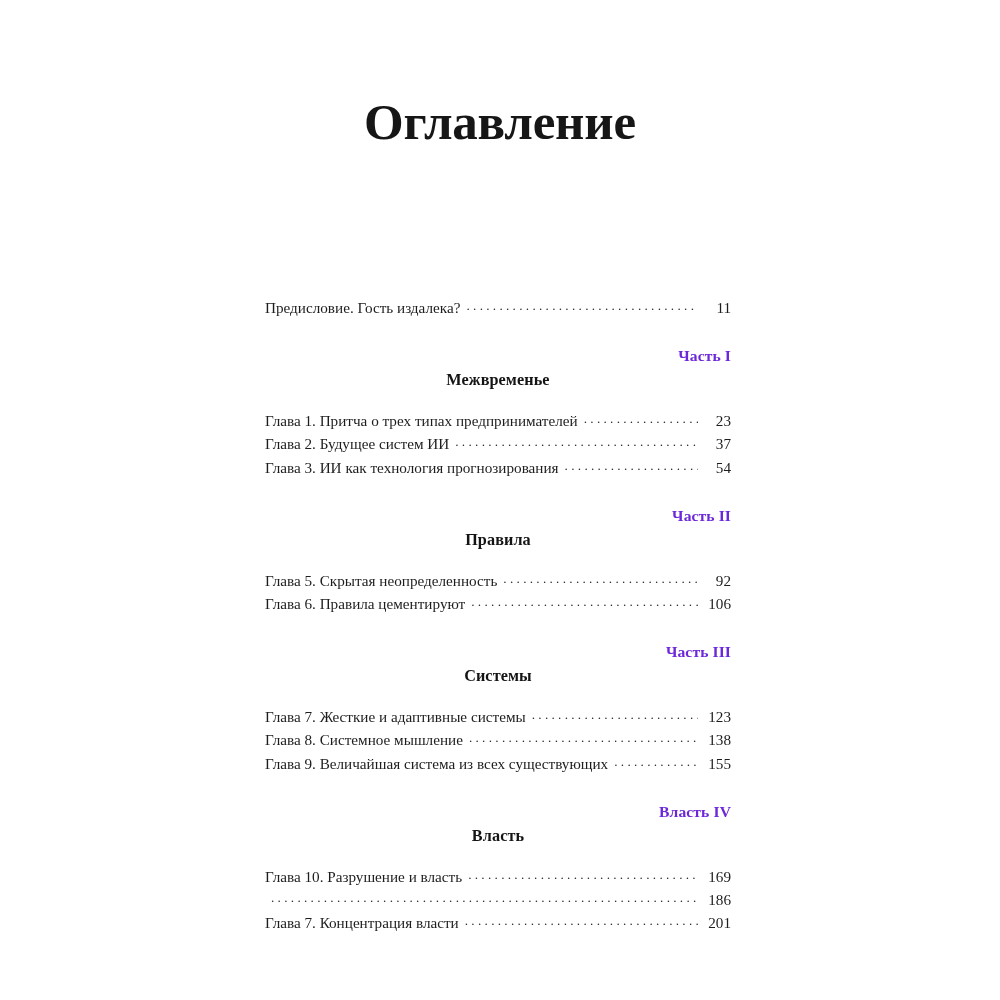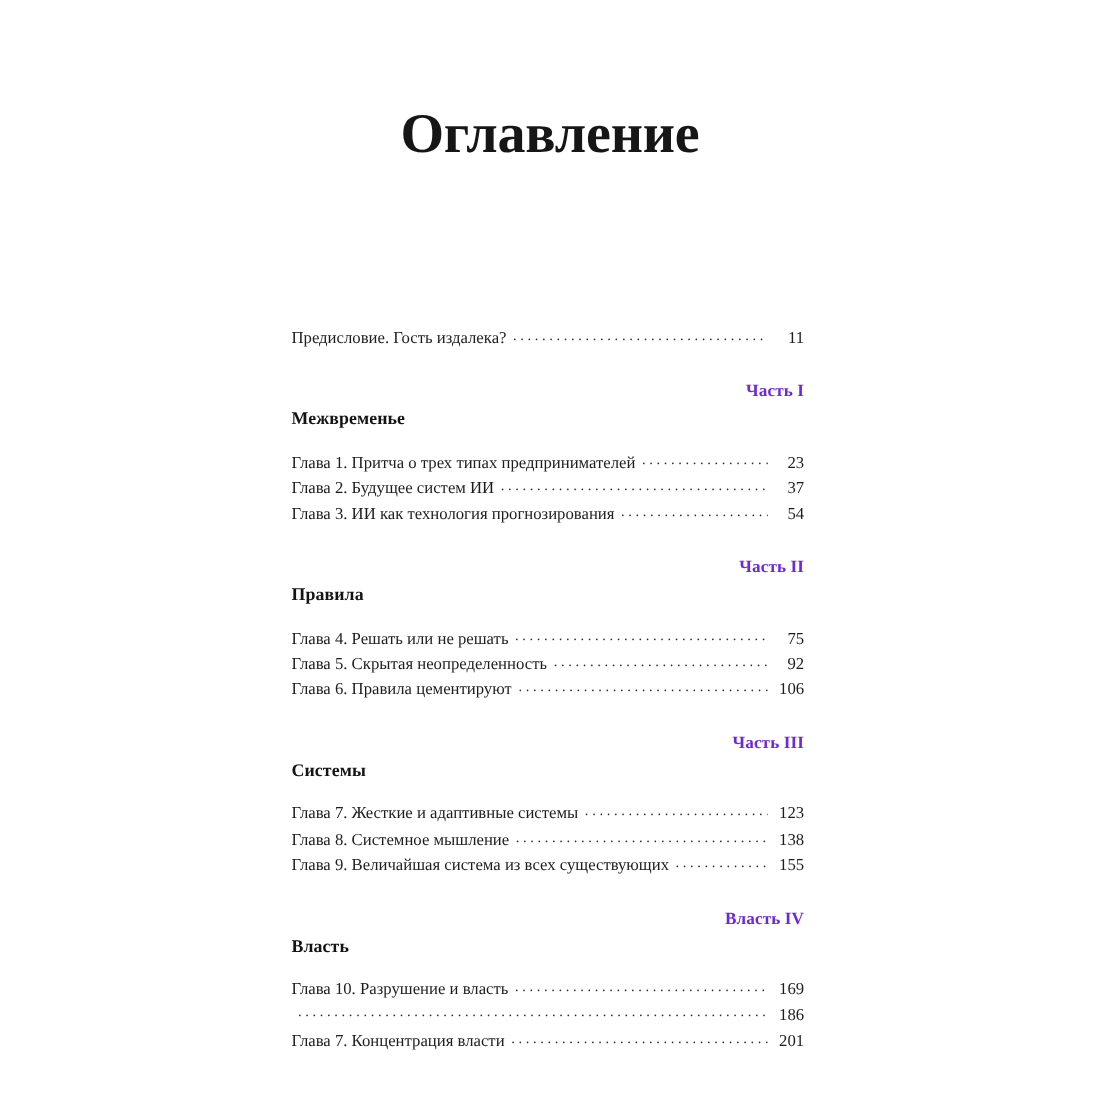--- a/index.html
+++ b/index.html
@@ -87,21 +87,21 @@
   }
   .part-head {
     text-align: right;
     font-weight: bold;
     font-size: 15.6px;
     line-height: 24px;
     color: #6d28d9;
     letter-spacing: 0.1px;
   }
   .part-name {
-    text-align: left;
+    text-align: center;
     font-weight: bold;
     font-size: 16.2px;
     line-height: 24.5px;
     color: #141414;
     letter-spacing: 0.1px;
     margin-bottom: 2px;
   }
   .chapter-list {
     margin-top: 16px;
   }
@@ -145,25 +145,20 @@
         </div>
       </div>
     </div>
 
     <div class="part-block">
       <div class="part-gap"></div>
       <div class="part-head">Часть II</div>
       <div class="part-name">Правила</div>
       <div class="chapter-list">
         <div class="entry">
-          <span class="etext">Глава 4. Решать или не решать</span>
-          <span class="leader"></span>
-          <span class="pagenum">75</span>
-        </div>
-        <div class="entry">
           <span class="etext">Глава 5. Скрытая неопределенность</span>
           <span class="leader"></span>
           <span class="pagenum">92</span>
         </div>
         <div class="entry">
           <span class="etext">Глава 6. Правила цементируют</span>
           <span class="leader"></span>
           <span class="pagenum">106</span>
         </div>
       </div>

